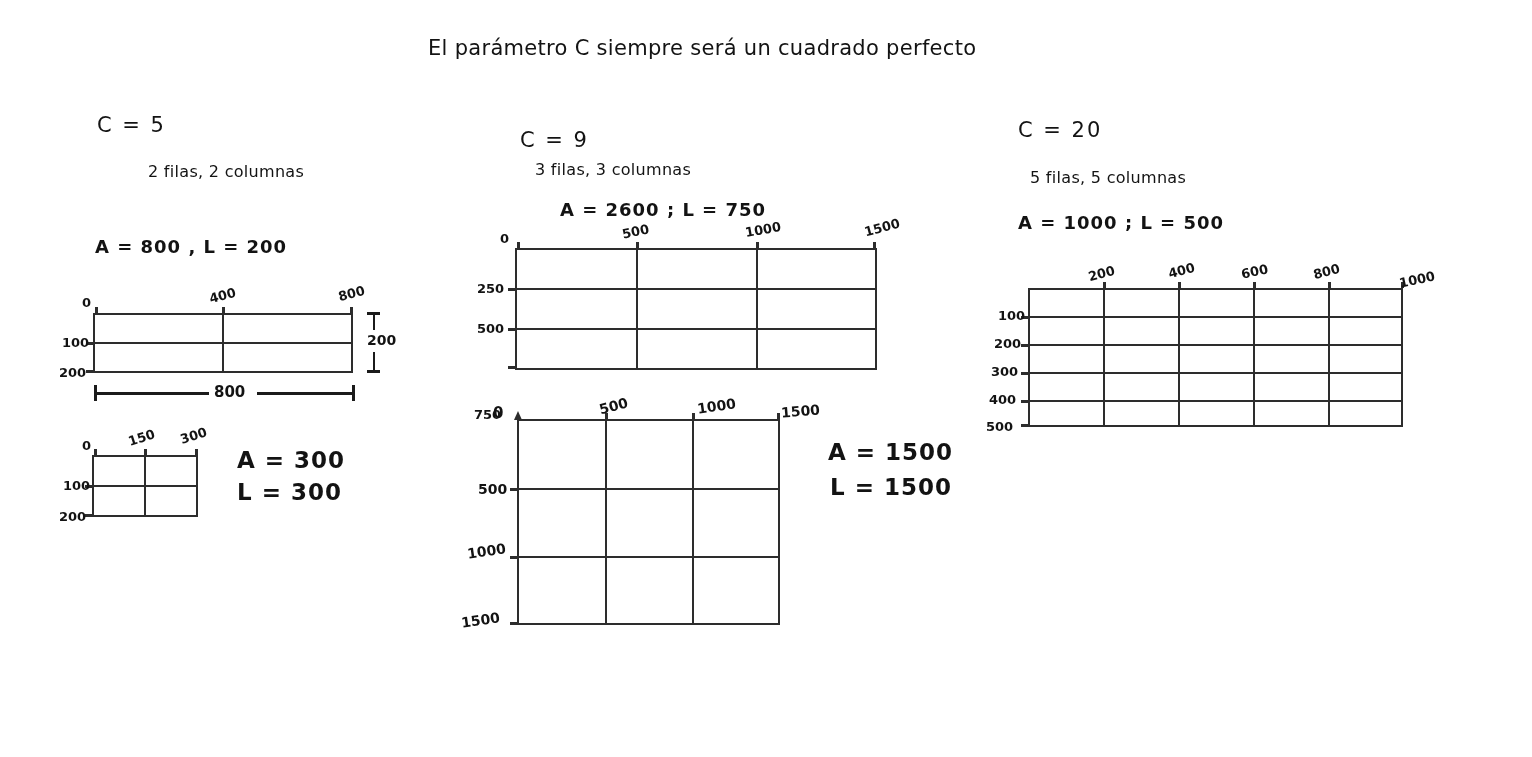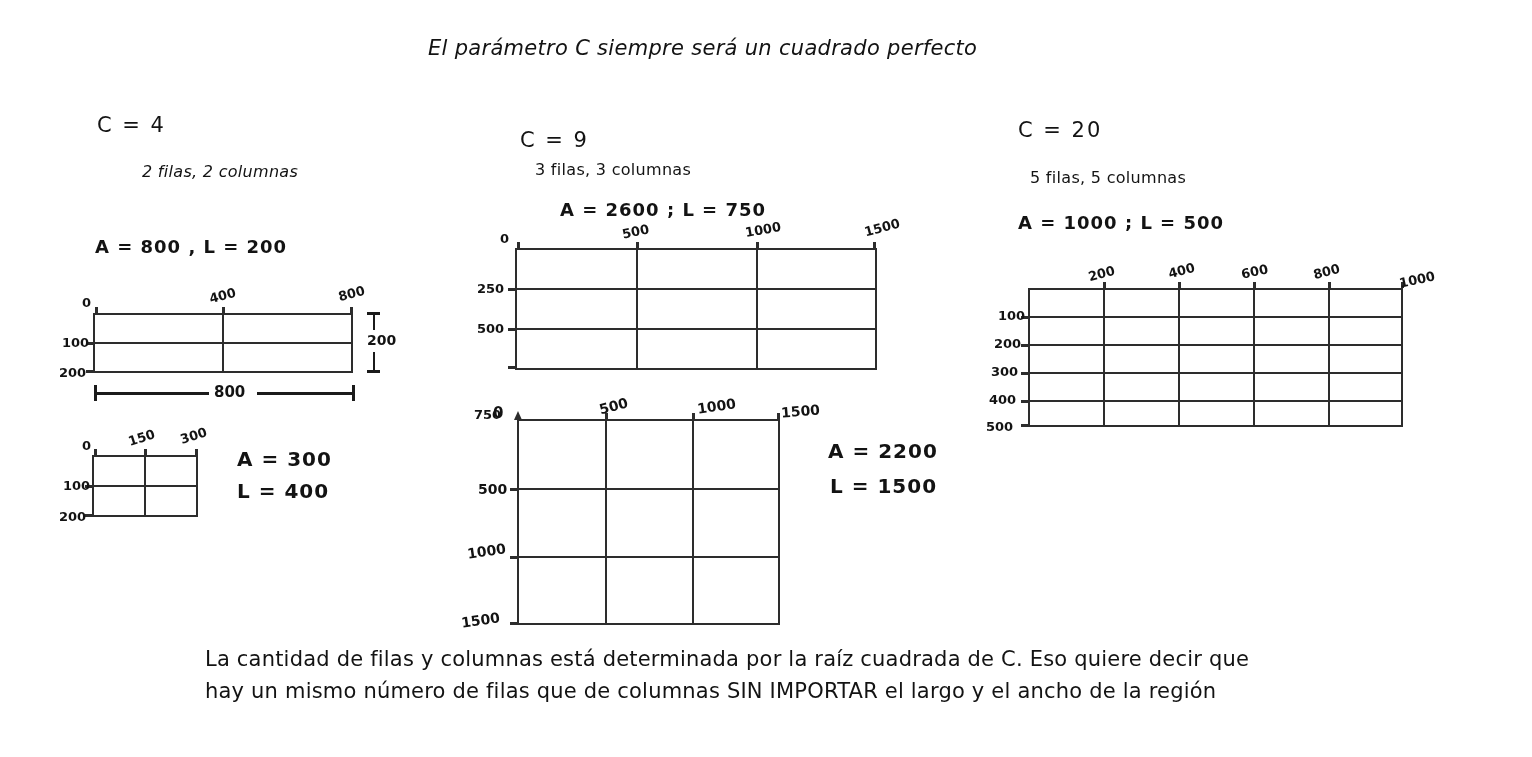--- a/index.html
+++ b/index.html
@@ -1,42 +1,42 @@
 <!DOCTYPE html>
 <html><head>
 <meta charset="utf-8">
 <style>
   html,body{margin:0;padding:0;background:#fff;}
   #canvas{position:relative;width:1532px;height:757px;background:#ffffff;overflow:hidden;
           font-family:"DejaVu Sans",sans-serif;color:#131313;}
-  .title{position:absolute;font-size:21px;letter-spacing:.3px;font-style:italic;}
+  .title{position:absolute;font-size:21px;letter-spacing:.3px;}
   .c-head{position:absolute;font-size:21px;letter-spacing:2px;}
   .dims{position:absolute;font-size:16px;letter-spacing:.3px;}
   .params{position:absolute;font-size:18px;font-weight:bold;letter-spacing:1px;}
-  .side{position:absolute;font-size:20px;font-weight:bold;letter-spacing:1px;}
+  .side{position:absolute;font-size:23px;font-weight:bold;letter-spacing:1px;}
   .grid{position:absolute;border:2px solid #2d2d2d;box-sizing:border-box;background:#fff;}
   .vline{position:absolute;top:0;bottom:0;width:2px;background:#2d2d2d;}
   .hline{position:absolute;left:0;right:0;height:2px;background:#2d2d2d;}
   .lab{position:absolute;font-size:13px;font-weight:bold;white-space:nowrap;}
   .tickv{position:absolute;width:2.5px;height:6px;background:#2d2d2d;top:-8px;}
   .tickh{position:absolute;width:7px;height:2.5px;background:#2d2d2d;left:-9px;}
   .dimline{position:absolute;background:#1b1b1b;}
   .dimlab{position:absolute;font-size:14px;font-weight:bold;white-space:nowrap;background:#fff;padding:0 2px;}
   .arrow-up{position:absolute;width:0;height:0;border-left:4px solid transparent;border-right:4px solid transparent;border-bottom:9px solid #2d2d2d;}
   .footer{position:absolute;font-size:21px;line-height:32px;letter-spacing:.2px;}
 </style>
 </head>
 <body>
 
 <div id="canvas">
 
   <div class="title" style="left:428px;top:36px;">El parámetro C siempre será un cuadrado perfecto</div>
 
-  <div class="c-head" style="left:97px;top:113px;">C = 4</div>
-  <div class="dims" style="left:142px;top:162px;font-style:italic;">2 filas, 2 columnas</div>
+  <div class="c-head" style="left:97px;top:113px;">C = 5</div>
+  <div class="dims" style="left:148px;top:162px;">2 filas, 2 columnas</div>
   <div class="params" style="left:95px;top:236px;">A = 800 ,   L = 200</div>
 
   <div class="grid" style="left:93px;top:313px;width:260px;height:60px;">
     <div class="vline" style="left:127px;"></div>
     <div class="hline" style="top:27px;"></div>
     <div class="tickv" style="left:0px;"></div>
     <div class="tickv" style="left:127px;"></div>
     <div class="tickv" style="left:255px;"></div>
     <div class="tickh" style="top:27px;"></div>
     <div class="tickh" style="top:55px;"></div>
@@ -71,21 +71,21 @@
     <div class="tickv" style="left:101px;"></div>
     <div class="tickh" style="top:28px;"></div>
     <div class="tickh" style="top:57px;"></div>
     <span class="lab" style="left:-12px;top:-19px;">0</span>
     <span class="lab" style="left:34px;top:-27px;transform:rotate(-18deg);">150</span>
     <span class="lab" style="left:86px;top:-29px;transform:rotate(-18deg);">300</span>
     <span class="lab" style="left:-31px;top:21px;">100</span>
     <span class="lab" style="left:-35px;top:52px;">200</span>
   </div>
   <div class="side" style="left:237px;top:447px;">A = 300</div>
-  <div class="side" style="left:237px;top:479px;">L = 400</div>
+  <div class="side" style="left:237px;top:479px;">L = 300</div>
 
   <div class="c-head" style="left:520px;top:128px;">C = 9</div>
   <div class="dims" style="left:535px;top:160px;">3 filas, 3 columnas</div>
   <div class="params" style="left:560px;top:199px;">A = 2600 ;   L = 750</div>
 
   <div class="grid" style="left:515px;top:248px;width:362px;height:122px;">
     <div class="vline" style="left:119px;"></div>
     <div class="vline" style="left:239px;"></div>
     <div class="hline" style="top:38px;"></div>
     <div class="hline" style="top:78px;"></div>
@@ -118,21 +118,21 @@
     <div class="tickh" style="top:135px;"></div>
     <div class="tickh" style="top:201px;"></div>
     <span class="lab" style="left:-26px;top:-17px;font-size:15px;">0</span>
     <span class="lab" style="left:80px;top:-23px;transform:rotate(-15deg);font-size:14px;">500</span>
     <span class="lab" style="left:178px;top:-23px;transform:rotate(-8deg);font-size:14px;">1000</span>
     <span class="lab" style="left:262px;top:-18px;transform:rotate(-5deg);font-size:14px;">1500</span>
     <span class="lab" style="left:-41px;top:60px;font-size:14px;">500</span>
     <span class="lab" style="left:-52px;top:122px;transform:rotate(-8deg);font-size:14px;">1000</span>
     <span class="lab" style="left:-58px;top:191px;transform:rotate(-8deg);font-size:14px;">1500</span>
   </div>
-  <div class="side" style="left:828px;top:439px;">A = 2200</div>
+  <div class="side" style="left:828px;top:439px;">A = 1500</div>
   <div class="side" style="left:830px;top:474px;">L = 1500</div>
 
   <div class="c-head" style="left:1018px;top:118px;">C = 20</div>
   <div class="dims" style="left:1030px;top:168px;">5 filas, 5 columnas</div>
   <div class="params" style="left:1018px;top:212px;">A = 1000 ;   L = 500</div>
 
   <div class="grid" style="left:1028px;top:288px;width:375px;height:139px;">
     <div class="vline" style="left:73px;"></div>
     <div class="vline" style="left:148px;"></div>
     <div class="vline" style="left:223px;"></div>
@@ -156,18 +156,14 @@
     <span class="lab" style="left:211px;top:-26px;transform:rotate(-12deg);">600</span>
     <span class="lab" style="left:283px;top:-26px;transform:rotate(-15deg);">800</span>
     <span class="lab" style="left:369px;top:-18px;transform:rotate(-12deg);">1000</span>
     <span class="lab" style="left:-32px;top:18px;">100</span>
     <span class="lab" style="left:-36px;top:46px;">200</span>
     <span class="lab" style="left:-39px;top:74px;">300</span>
     <span class="lab" style="left:-41px;top:102px;">400</span>
     <span class="lab" style="left:-44px;top:129px;">500</span>
   </div>
 
-  <div class="footer" style="left:205px;top:643px;">
-    <div>La cantidad de filas y columnas está determinada por la raíz cuadrada de C. Eso quiere decir que</div>
-    <div>hay un mismo número de filas que de columnas SIN IMPORTAR el largo y el ancho de la región</div>
-  </div>
 
 </div>
 
 </body></html>

